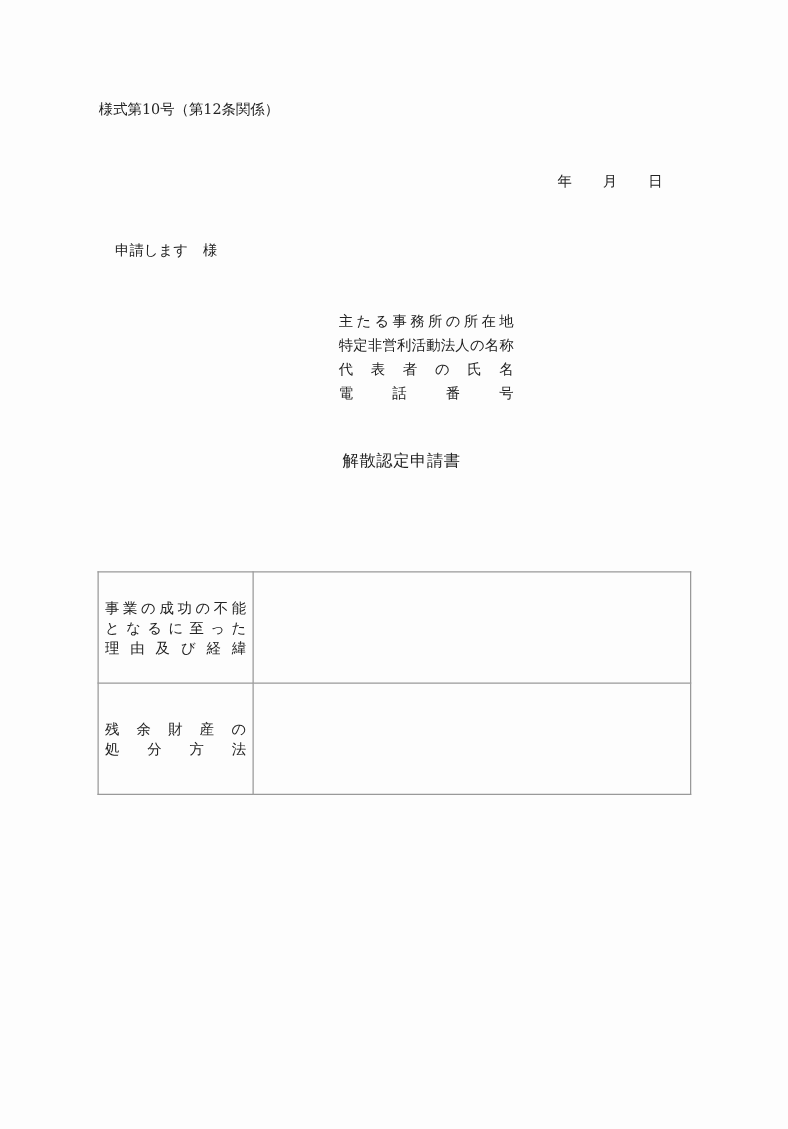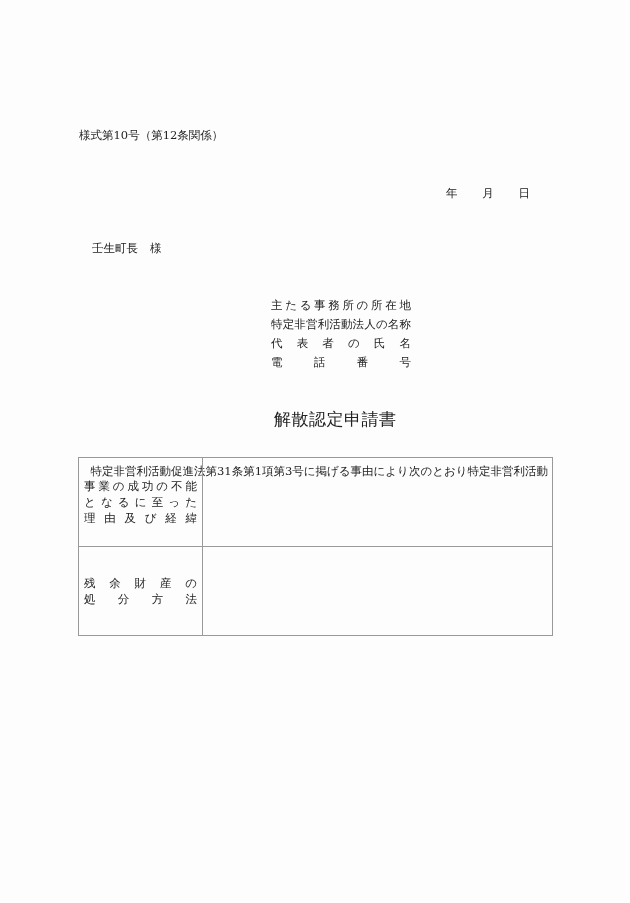--- a/index.html
+++ b/index.html
@@ -9,40 +9,40 @@
     }
     body {
       width: 630px;
       height: 903px;
       position: relative;
       overflow: hidden;
       font-family: "DejaVu Serif", "Liberation Serif", serif;
       color: #222;
       font-size: 11.5px;
     }
-    .abs { position: absolute; white-space: nowrap; margin-top: 48px; }
+    .abs { position: absolute; white-space: nowrap; }
 
     .form-number { left: 79px; top: 80px; font-size: 11.5px; }
 
     .date-line { top: 138px; left: 446px; width: 84px; display: flex; justify-content: space-between; font-size: 11.5px; }
     .date-line span { display: inline-block; }
 
     .addressee { left: 92px; top: 193px; font-size: 11.5px; }
     .addressee .sama { margin-left: 12px; }
 
     .applicant { left: 271px; top: 248px; width: 140px; }
     .applicant .row {
       display: flex;
       justify-content: space-between;
       height: 19px;
       line-height: 19px;
       font-size: 11.5px;
     }
 
-    .doc-title { left: 274px; top: 360px; font-size: 17px; letter-spacing: 0.5px; }
+    .doc-title { left: 274px; top: 360px; font-size: 13px; letter-spacing: 0.5px; }
 
     .body-text { left: 79px; top: 414px; width: 476px; font-size: 11.5px; line-height: 19px; white-space: normal; }
     .body-text p { margin: 0; }
     .body-text .indent { text-indent: 11.5px; }
 
     table.form-table {
       position: absolute;
       left: 78px;
       top: 457px;
       width: 475px;
@@ -72,21 +72,21 @@
 
 <div class="abs form-number">様式第10号（第12条関係）</div>
 
 <div class="abs date-line">
   <span>年</span>
   <span>月</span>
   <span>日</span>
 </div>
 
 <div class="abs addressee">
-  <span>壬生町長</span><span class="sama">様</span>
+  <span>申請します</span><span class="sama">様</span>
 </div>
 
 <div class="abs applicant">
   <div class="row">
       <span>主</span>
       <span>た</span>
       <span>る</span>
       <span>事</span>
       <span>務</span>
       <span>所</span>
@@ -121,21 +121,20 @@
       <span>電</span>
       <span>話</span>
       <span>番</span>
       <span>号</span>
     </div>
 </div>
 
 <div class="abs doc-title">解散認定申請書</div>
 
 <div class="abs body-text">
-  <p class="indent">特定非営利活動促進法第31条第1項第3号に掲げる事由により次のとおり特定非営利活動</p>
 </div>
 
 <table class="form-table">
   <tbody>
       <tr>
     <td class="label-cell">
       <div class="label-line">
             <span>事</span>
             <span>業</span>
             <span>の</span>

